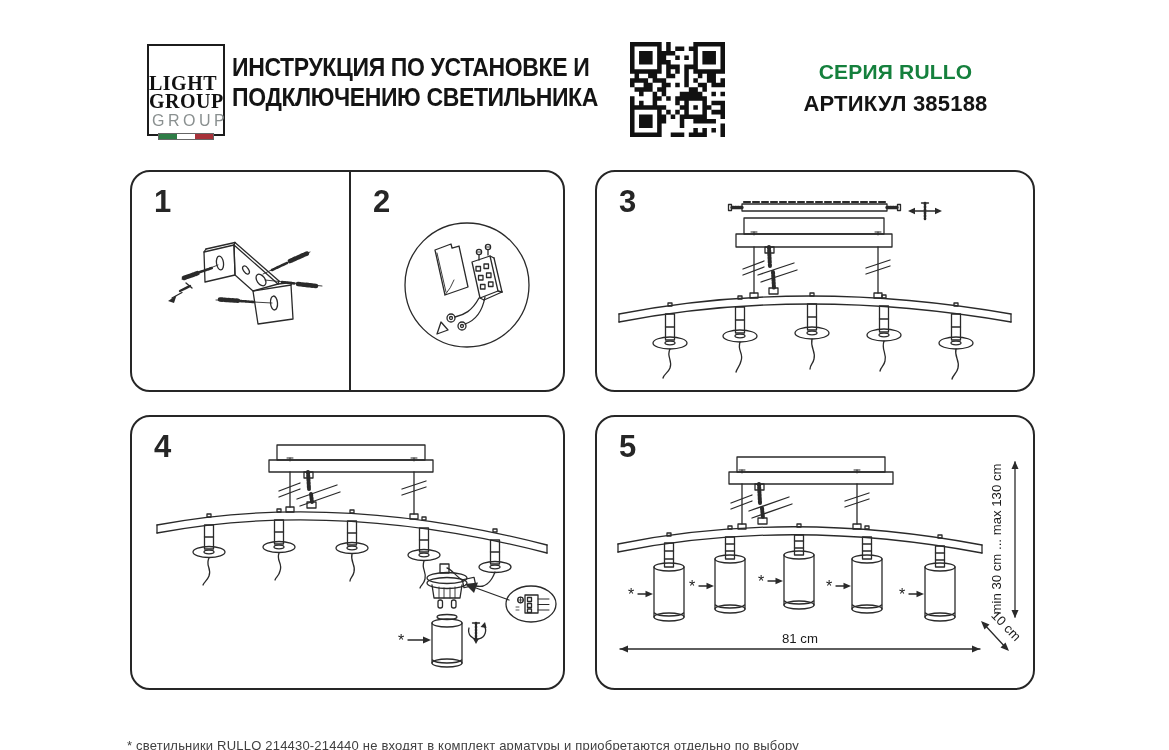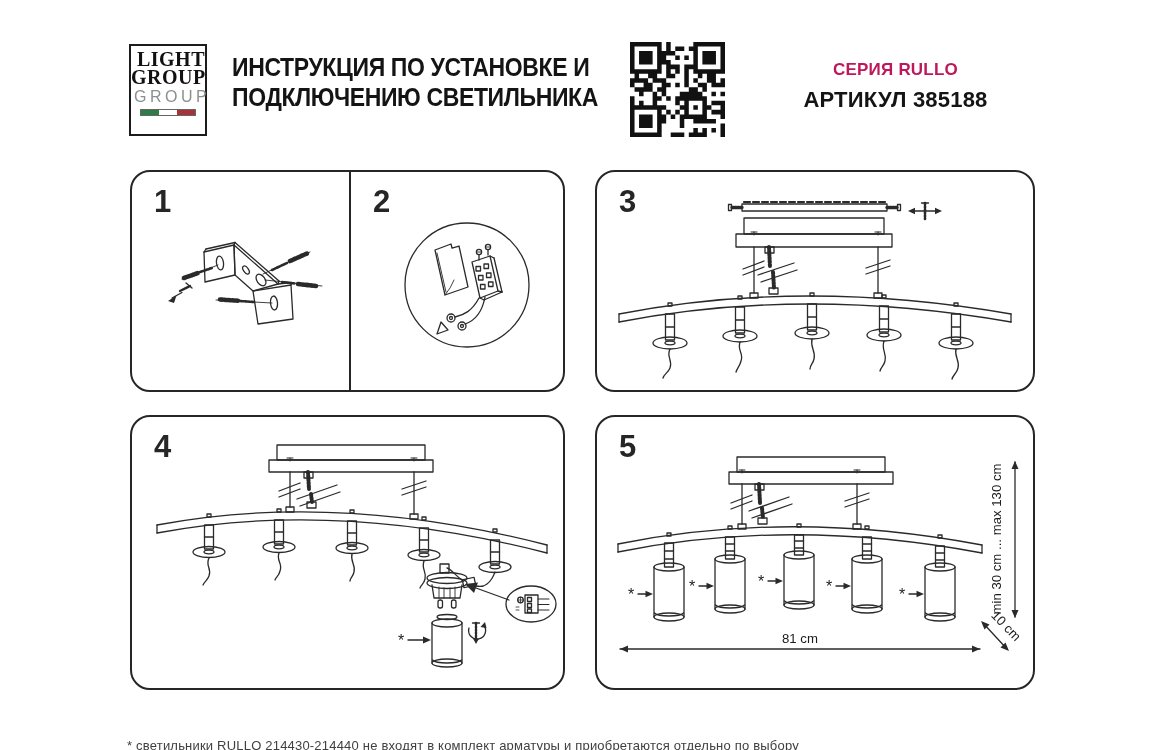--- a/index.html
+++ b/index.html
@@ -3,43 +3,43 @@
 <meta charset="utf-8">
 <style>
   * { margin:0; padding:0; box-sizing:border-box; }
   html,body { background:#ffffff; }
   .page {
     position:relative; width:1169px; height:750px; background:#fff;
     font-family:"Liberation Sans", sans-serif; color:#1b1b1b; overflow:hidden;
   }
   
   .logo {
-    position:absolute; left:129px; top:44px; width:78px; height:92px;
-    border:2px solid #1c1c1c; text-align:right; padding-top:4px; background:#fff;
+    position:absolute; left:147px; top:44px; width:78px; height:92px;
+    border:2px solid #1c1c1c; text-align:left; padding-top:28px; background:#fff;
   }
   .logo-word {
     font-family:"Liberation Serif", serif; font-weight:700; font-size:20px;
     line-height:18px; color:#111; letter-spacing:0.5px;
   }
   .logo-group {
     font-size:16px; letter-spacing:3.5px; color:#8a9090; margin-top:2px;
     padding-left:3px;
   }
   .flag { width:56px; height:7px; margin:3px auto 0; border:1px solid #666; display:flex; }
   .flag > div { flex:1; }
   .flag .g { background:#2e7d46; } .flag .w { background:#fff; } .flag .r { background:#a8323a; }
 
   .title {
     position:absolute; left:232px; top:52px; font-weight:700; font-size:25px;
     line-height:30px; color:#141414; letter-spacing:-0.4px;
     transform:scaleX(0.92); transform-origin:left top; white-space:nowrap;
   }
   .qr { position:absolute; left:630px; top:42px; width:95px; height:95px; }
   .header-right { position:absolute; left:768px; top:60px; width:255px; text-align:center; }
-  .series  { font-weight:700; font-size:17px; color:#be185d; letter-spacing:0.2px;text-align:center; }
+  .series  { font-weight:700; font-size:21px; color:#15803d; letter-spacing:0.2px;text-align:center; }
   .article { font-weight:700; font-size:22px; color:#141414; margin-top:7px; letter-spacing:0.2px; }
 
   
   .panel {
     position:absolute; border:2px solid #262626; border-radius:20px; background:#fff;
   }
   #box12 { left:130px; top:170px; width:435px; height:222px; }
   #box3  { left:595px; top:170px; width:440px; height:222px; }
   #box4  { left:130px; top:415px; width:435px; height:275px; }
   #box5  { left:595px; top:415px; width:440px; height:275px; }

